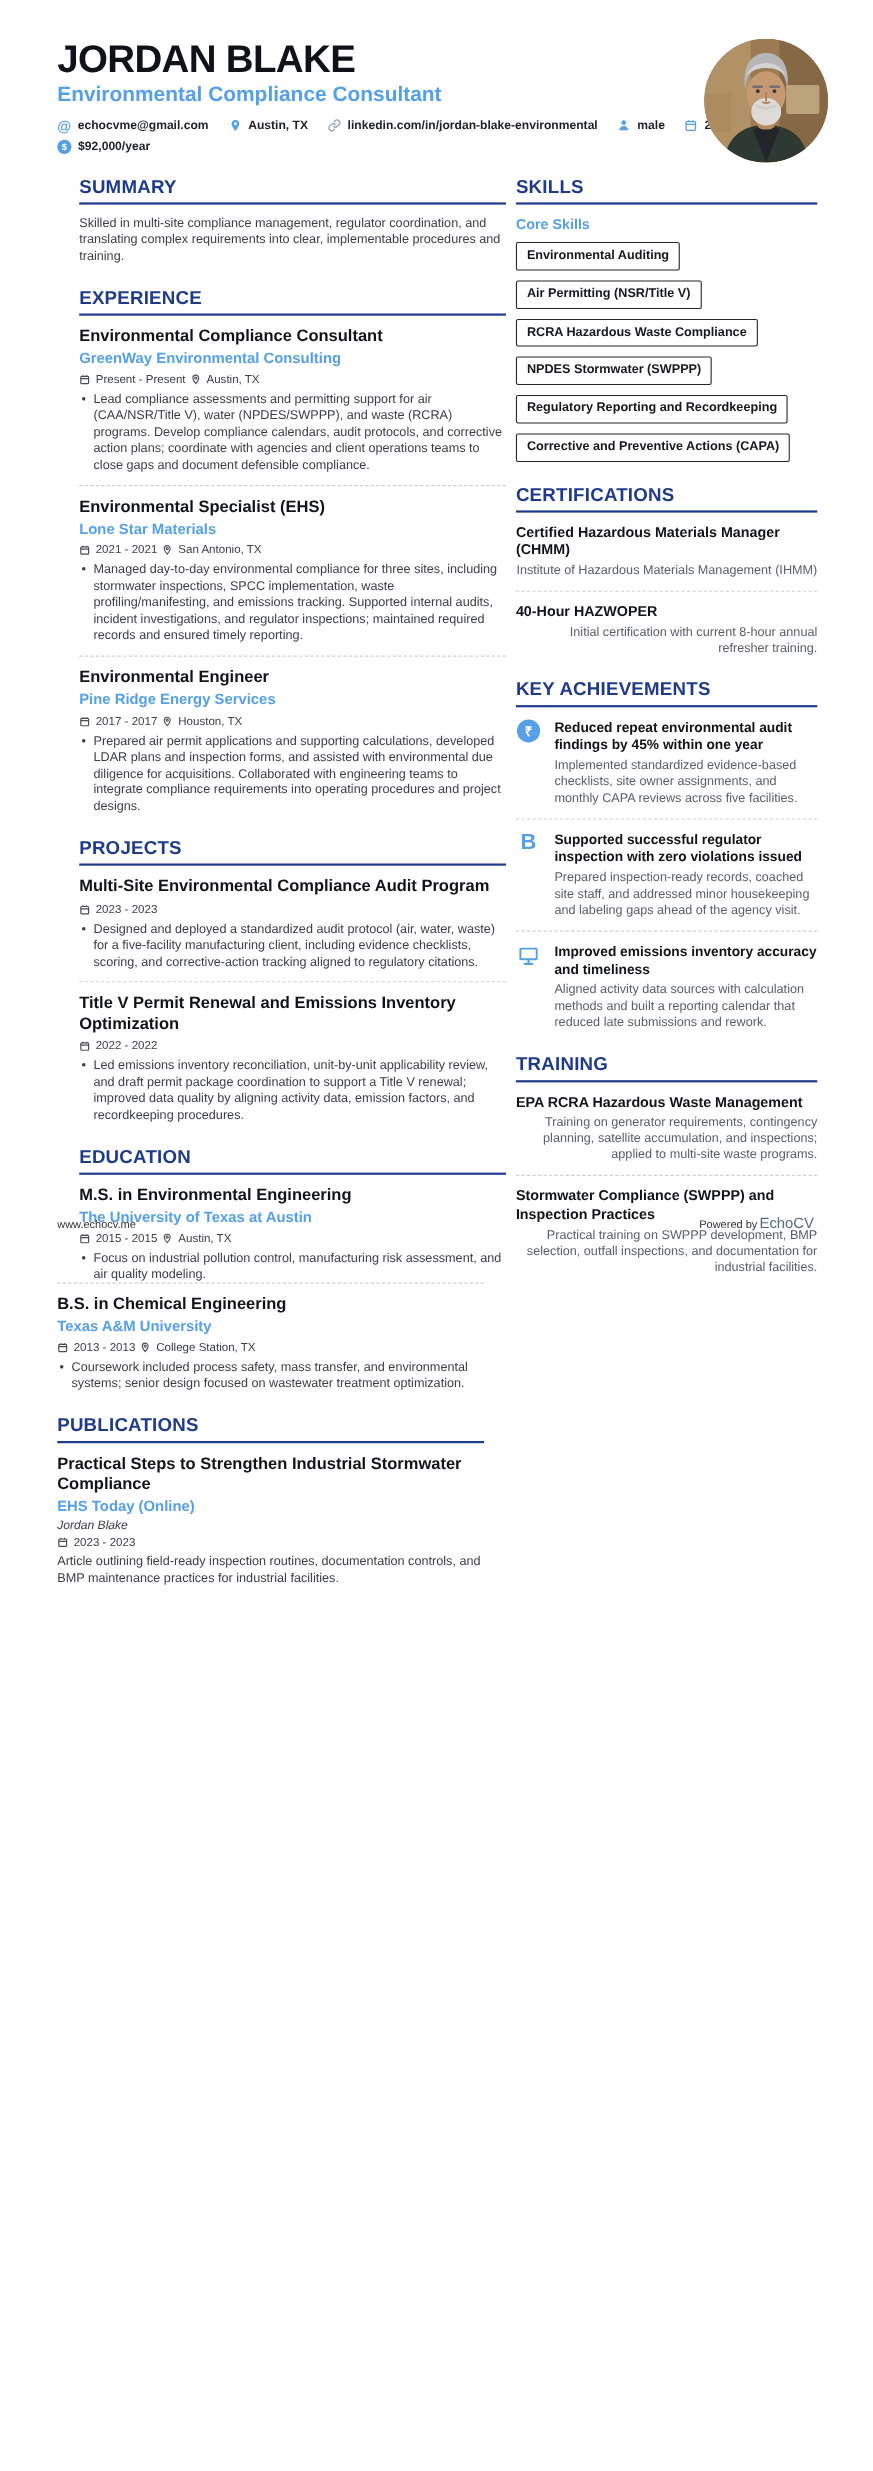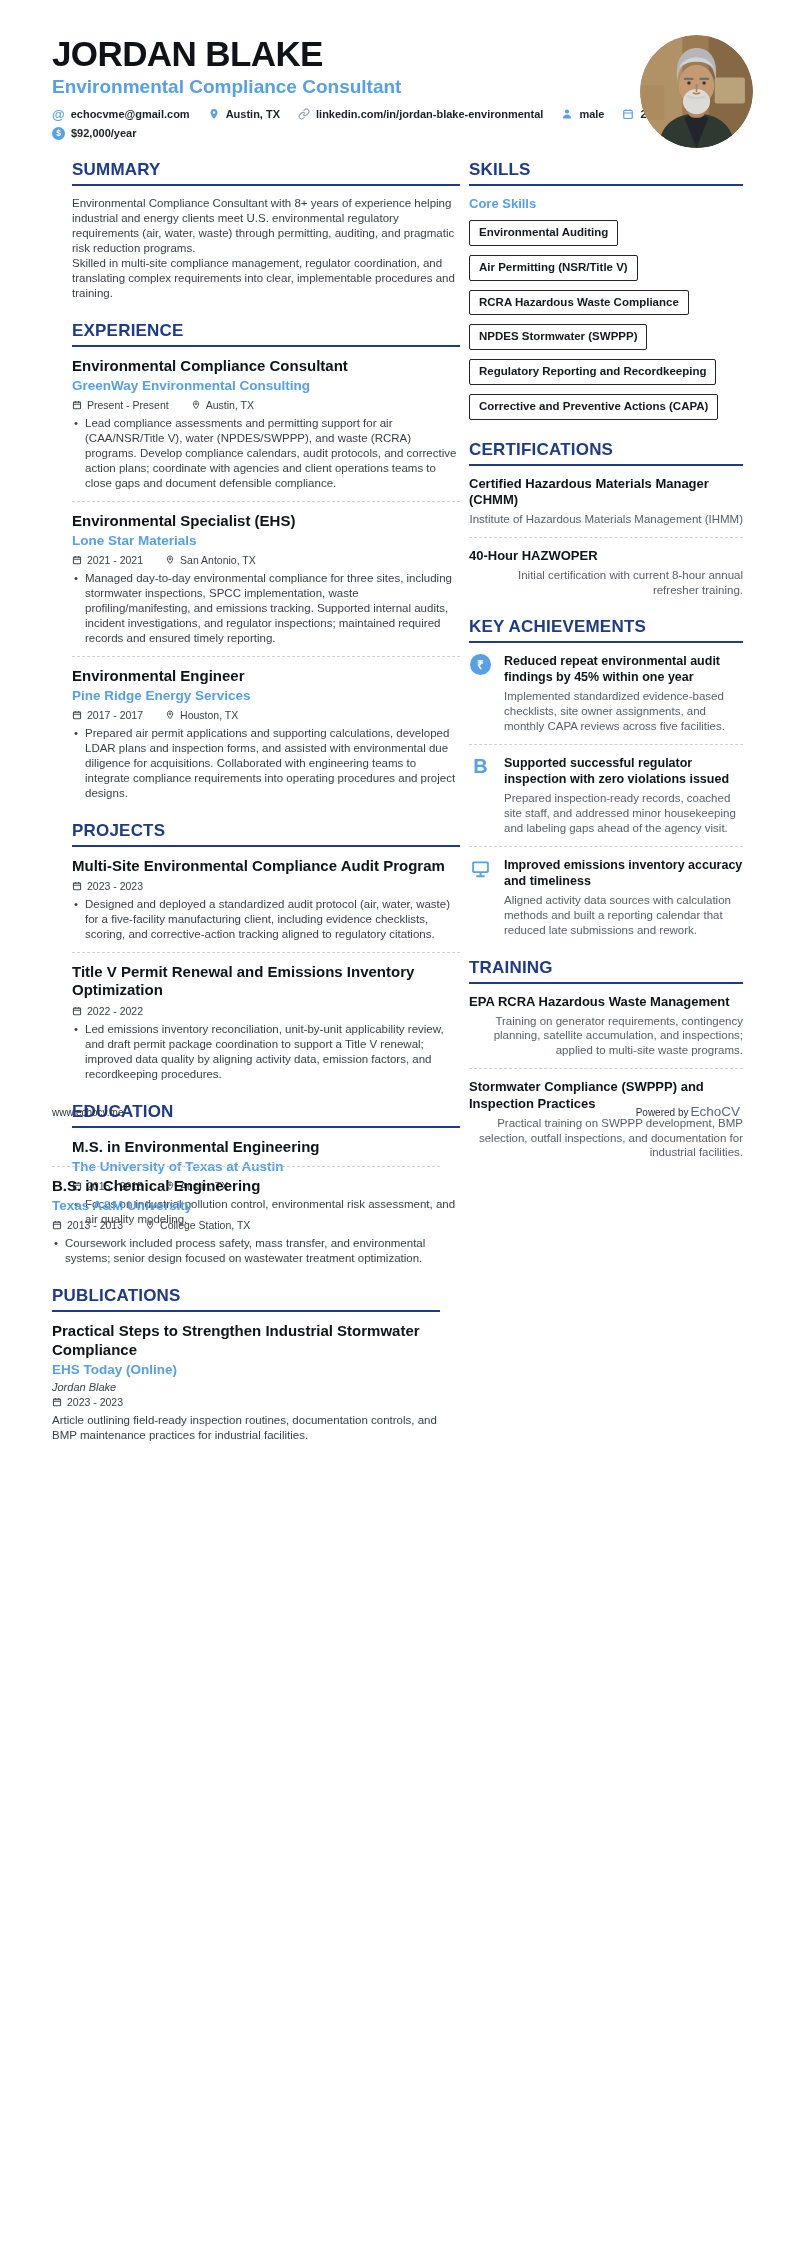--- a/index.html
+++ b/index.html
@@ -25,21 +25,21 @@
   .col-right{position:absolute;left:469px;top:160px;width:274px;}
   .col-left2{position:absolute;left:52px;top:1166px;width:388px;}
 
   .section{margin-bottom:20px;}
   .sec-h{font-size:17px;font-weight:800;color:var(--accent);letter-spacing:.2px;padding-bottom:4px;border-bottom:2.5px solid var(--accent);margin:0 0 10px;}
 
   .p{font-size:11.5px;line-height:1.3;color:#3a3e45;margin:0;}
 
   .xp-title{font-size:15px;font-weight:700;color:#101317;line-height:1.22;}
   .xp-co{font-size:13.5px;font-weight:700;color:var(--sky);margin-top:3px;line-height:1.2;}
-  .meta{display:flex;gap:22px;margin-top:5px;font-size:10.5px;color:#3c4047;align-items:center;}
+  .meta{display:flex;gap:4px;margin-top:5px;font-size:10.5px;color:#3c4047;align-items:center;}
   .m-item{display:flex;gap:5px;align-items:center;}
   .blt{margin:5px 0 0;padding:0;list-style:none;}
   .blt li{position:relative;padding-left:13px;font-size:11.5px;line-height:1.3;color:#3a3e45;}
   .blt li::before{content:"•";position:absolute;left:2px;top:0;}
   .dash{border-top:1px dashed #cdd1d7;margin:10px 0;}
 
   .group{font-size:13px;font-weight:700;color:var(--sky);margin:1px 0 9px;}
   .tag{display:table;border:1.4px solid #23262c;border-radius:2px;padding:5px 9px;font-size:11.5px;font-weight:700;color:#15181c;margin-bottom:9px;line-height:1.2;}
 
   .cert-t{font-size:13px;font-weight:700;color:#101317;line-height:1.28;}
@@ -142,21 +142,20 @@
         <circle cx="63.5" cy="47.5" r="1.7" fill="#39393b"></circle>
         <path d="M56 49 L56 56 M53 57.5 Q56 59 59 57.5" stroke="#a97f58" stroke-width="1.6" fill="none" stroke-linecap="round"></path>
       </g>
     </svg>
   </div>
 
   <div class="col-left">
 
     <section class="section">
       <h2 class="sec-h">SUMMARY</h2>
-      <p class="p">Environmental Compliance Consultant with 8+ years of experience helping industrial and energy clients meet U.S. environmental regulatory requirements (air, water, waste) through permitting, auditing, and pragmatic risk reduction programs.</p>
       <p class="p">Skilled in multi-site compliance management, regulator coordination, and translating complex requirements into clear, implementable procedures and training.</p>
     </section>
 
     <section class="section">
       <h2 class="sec-h">EXPERIENCE</h2>
 
       <div class="xp">
         <div class="xp-title">Environmental Compliance Consultant</div>
         <div class="xp-co">GreenWay Environmental Consulting</div>
         <div class="meta">
@@ -284,21 +283,21 @@
           </span>
           <span class="m-item">
             <svg class="micon" width="10" height="10" viewBox="0 0 24 24" fill="none" stroke="#4a4e55" stroke-width="2.4">
                 <path d="M12 2.5C8.4 2.5 5.5 5.4 5.5 9c0 4.8 6.5 12 6.5 12s6.5-7.2 6.5-12c0-3.6-2.9-6.5-6.5-6.5z"></path>
                 <circle cx="12" cy="9" r="2.3"></circle>
               </svg>
             <span>Austin, TX</span>
           </span>
         </div>
         <ul class="blt">
-          <li>Focus on industrial pollution control, environmental risk assessment, and air quality modeling.</li>
+          <li>Focus on industrial pollution control, manufacturing risk assessment, and air quality modeling.</li>
         </ul>
       </div>
     </section>
   </div>
 
   <div class="col-right">
 
     <section class="section">
       <h2 class="sec-h">SKILLS</h2>
       <div class="group">Core Skills</div>

